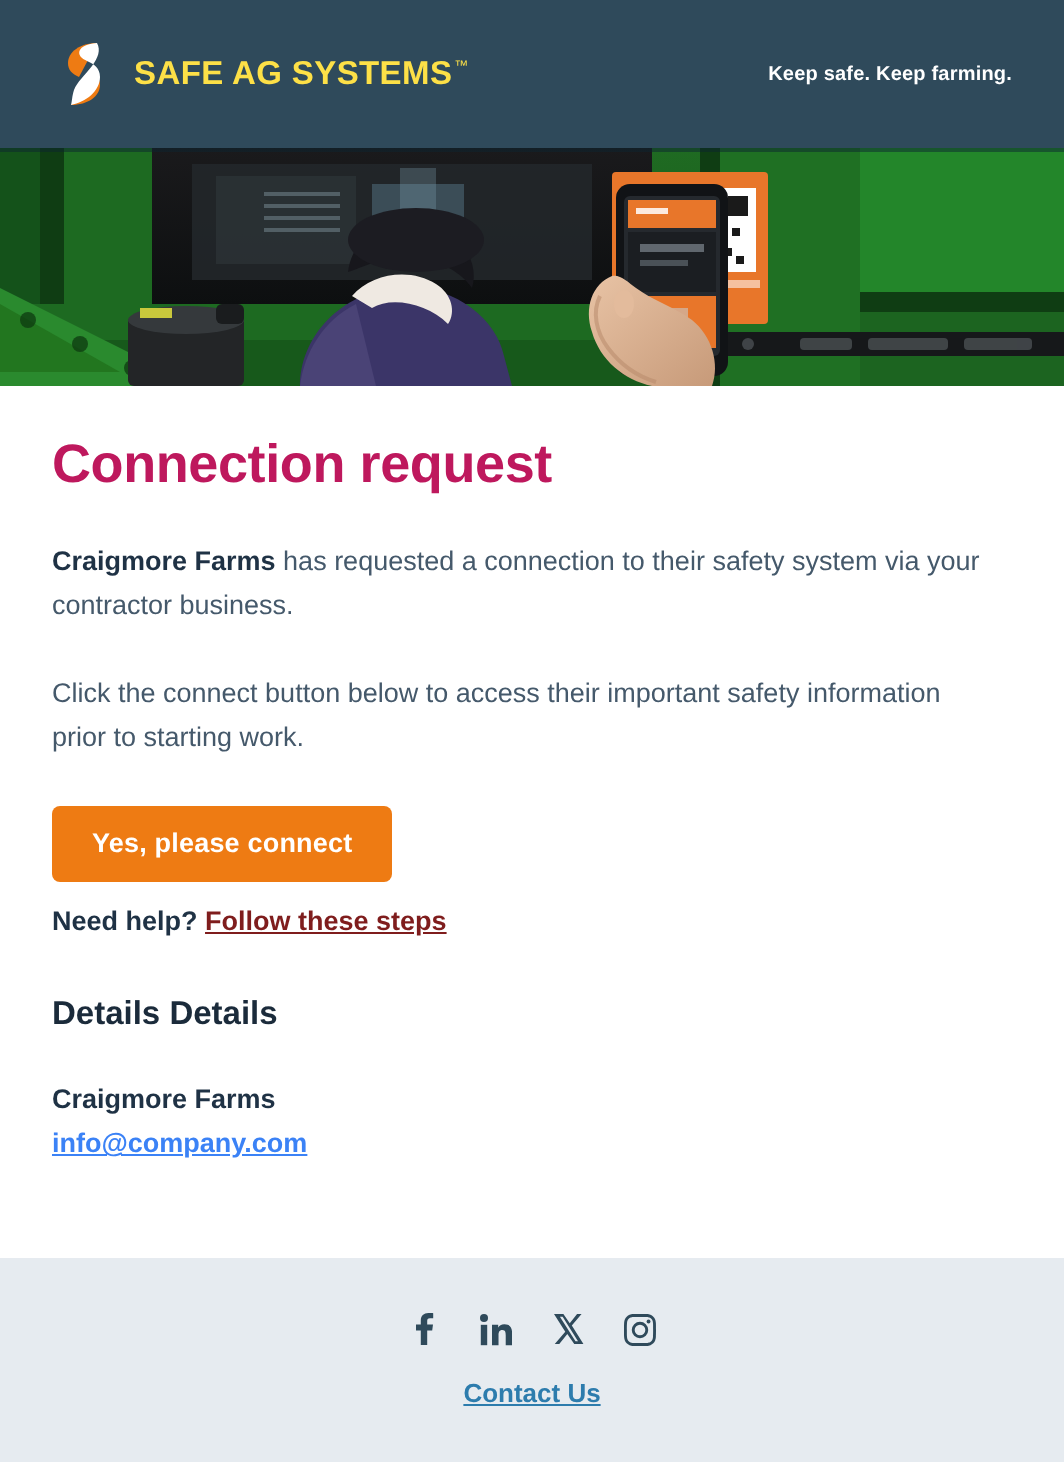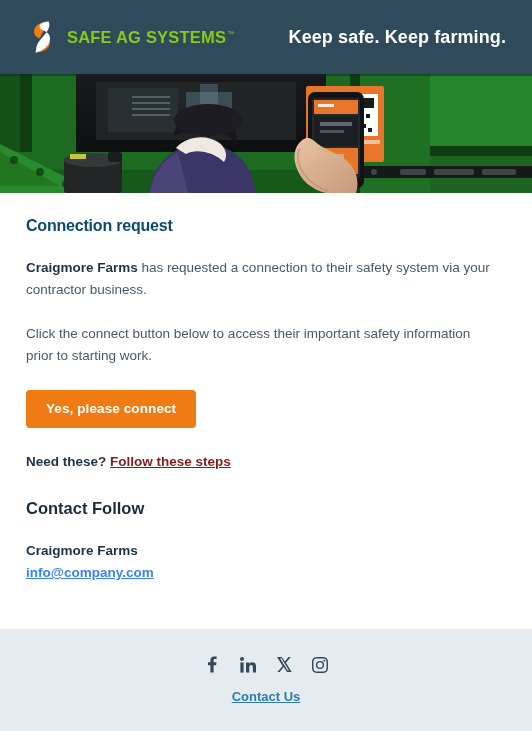--- a/index.html
+++ b/index.html
@@ -32,80 +32,80 @@
   }
   .brand-mark {
     width: 32px;
     height: 34px;
     flex: 0 0 auto;
     display: block;
   }
   .brand-wordmark {
     display: flex;
     align-items: flex-start;
-    color: #84cc16;
+    color: #fde047;
     font-size: 16.5px;
     font-weight: bold;
     letter-spacing: 0.2px;
     line-height: 1;
   }
   .brand-tm {
     font-size: 7px;
     line-height: 1;
     margin-left: 1px;
     margin-top: 1px;
     font-weight: normal;
   }
   .tagline {
     color: #ffffff;
-    font-size: 18px;
+    font-size: 10px;
     font-weight: bold;
     letter-spacing: 0.1px;
     white-space: nowrap;
   }
 
   
   .hero {
     height: 119px;
     width: 100%;
     position: relative;
     overflow: hidden;
     background: #14331a;
   }
   .hero svg { display: block; width: 100%; height: 100%; }
 
   
   .content {
     padding: 24px 26px 0 26px;
   }
   .page-title {
-    font-size: 16px;
-    font-weight: bold;
-    color: #0c4a6e;
+    font-size: 27px;
+    font-weight: bold;
+    color: #be185d;
     margin: 0 0 22px 0;
     letter-spacing: -0.2px;
   }
   p.body-text {
     font-size: 13.5px;
     line-height: 1.62;
     color: #45596b;
     margin: 0 12px 22px 0;
   }
   p.body-text strong { color: #1f3245; font-weight: bold; }
 
   .connect-button {
     display: inline-block;
     background: #ee7b13;
     color: #ffffff;
     font-size: 13.5px;
     font-weight: bold;
     border: none;
     border-radius: 4px;
     padding: 11px 20px 12px 20px;
-    margin: 2px 0 26px 0;
+    margin: 2px 0 12px 0;
     cursor: pointer;
     font-family: "Liberation Sans", sans-serif;
     letter-spacing: 0.1px;
   }
 
   .help-line {
     font-size: 13.5px;
     color: #1f3245;
     font-weight: bold;
     margin: 0 0 30px 0;
@@ -320,24 +320,24 @@
 
   <p class="body-text">
     <strong>Craigmore Farms</strong><span> has requested a connection to their safety system via your contractor business.</span>
   </p>
 
   <p class="body-text">Click the connect button below to access their important safety information prior to starting work.</p>
 
   <button class="connect-button">Yes, please connect</button>
 
   <div class="help-line">
-    <span>Need these? </span><a class="link" href="#">Follow these steps</a>
+    <span>Need help? </span><a class="link" href="#">Follow these steps</a>
   </div>
 
-  <h2 class="section-title">Contact Follow</h2>
+  <h2 class="section-title">Details Details</h2>
 
   <div class="contact-block">
     <span class="contact-name">Craigmore Farms</span>
     <a class="contact-email" href="#">info@company.com</a>
   </div>
 
 </div>
 
 <div class="email-footer">
 

